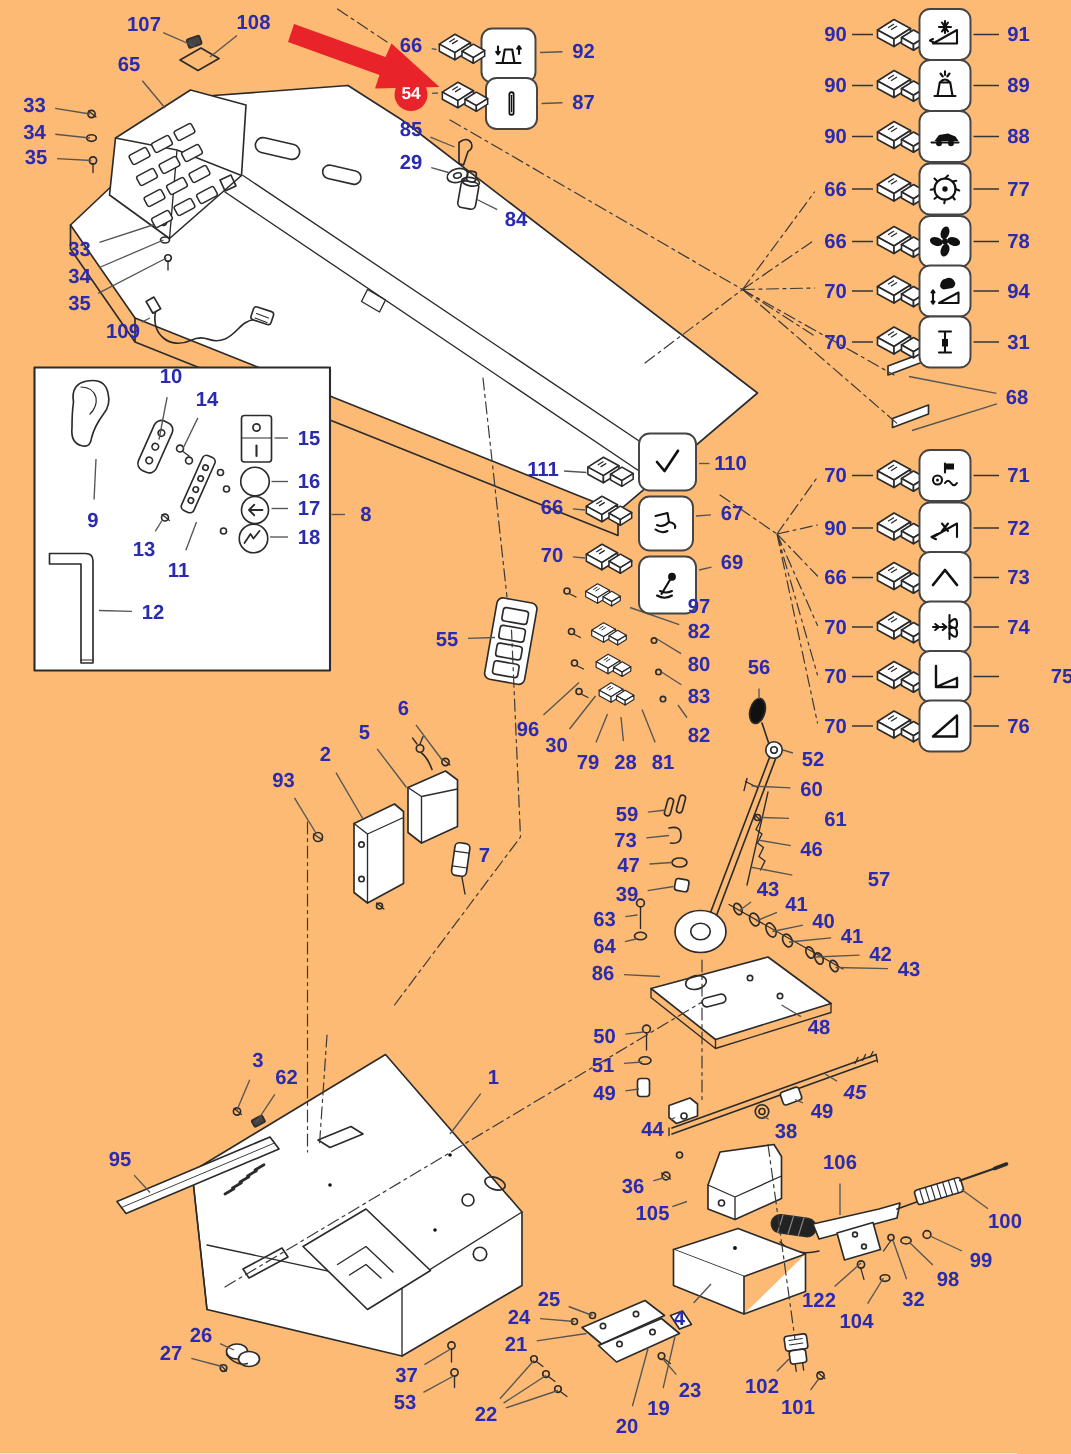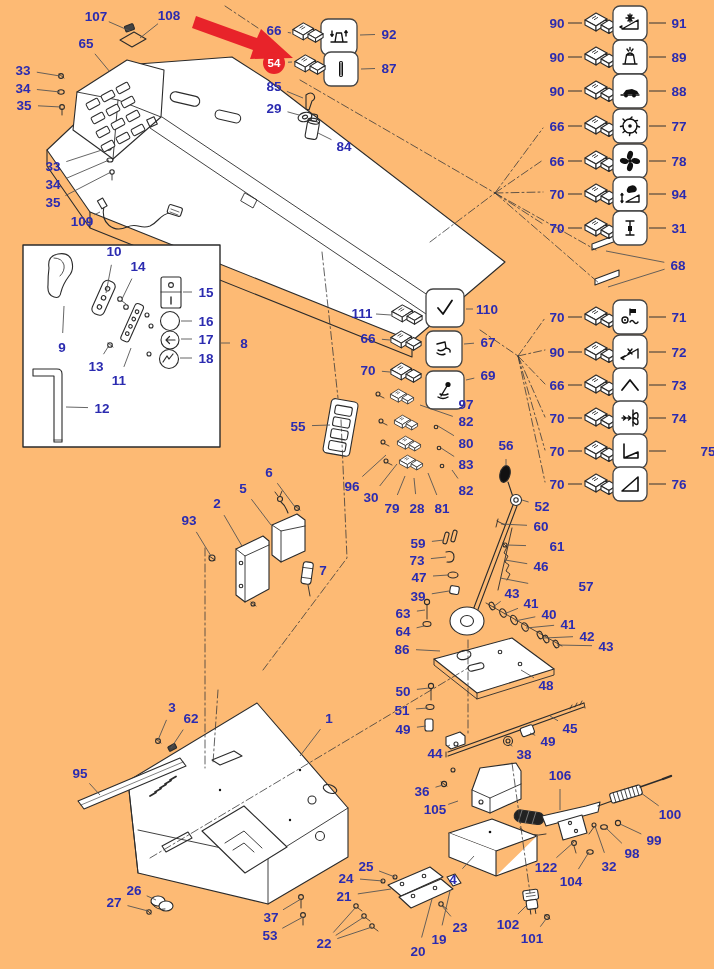--- a/index.html
+++ b/index.html
@@ -696,21 +696,21 @@
       <div class="plabel" style="left: 568px; top: 624px;">41</div>
       <div class="plabel" style="left: 587px; top: 636px;">42</div>
       <div class="plabel" style="left: 606px; top: 646px;">43</div>
       <div class="plabel" style="left: 546px; top: 685px;">48</div>
       <div class="plabel" style="left: 403px; top: 691px;">50</div>
       <div class="plabel" style="left: 402px; top: 710px;">51</div>
       <div class="plabel" style="left: 403px; top: 729px;">49</div>
       <div class="plabel" style="left: 435px; top: 753px;">44</div>
       <div class="plabel" style="left: 524px; top: 754px;">38</div>
       <div class="plabel" style="left: 548px; top: 741px;">49</div>
-      <div class="plabel" style="left: 570px; top: 728px;">45</div>
+      <div class="plabel" style="left: 570px; top: 728px; font-style: italic;">45</div>
       <div class="plabel" style="left: 422px; top: 791px;">36</div>
       <div class="plabel" style="left: 435px; top: 809px;">105</div>
       <div class="plabel" style="left: 560px; top: 775px;">106</div>
       <div class="plabel" style="left: 670px; top: 814px;">100</div>
       <div class="plabel" style="left: 654px; top: 840px;">99</div>
       <div class="plabel" style="left: 632px; top: 853px;">98</div>
       <div class="plabel" style="left: 609px; top: 866px;">32</div>
       <div class="plabel" style="left: 546px; top: 867px;">122</div>
       <div class="plabel" style="left: 571px; top: 881px;">104</div>
       <div class="plabel" style="left: 453px; top: 879px;">4</div>

